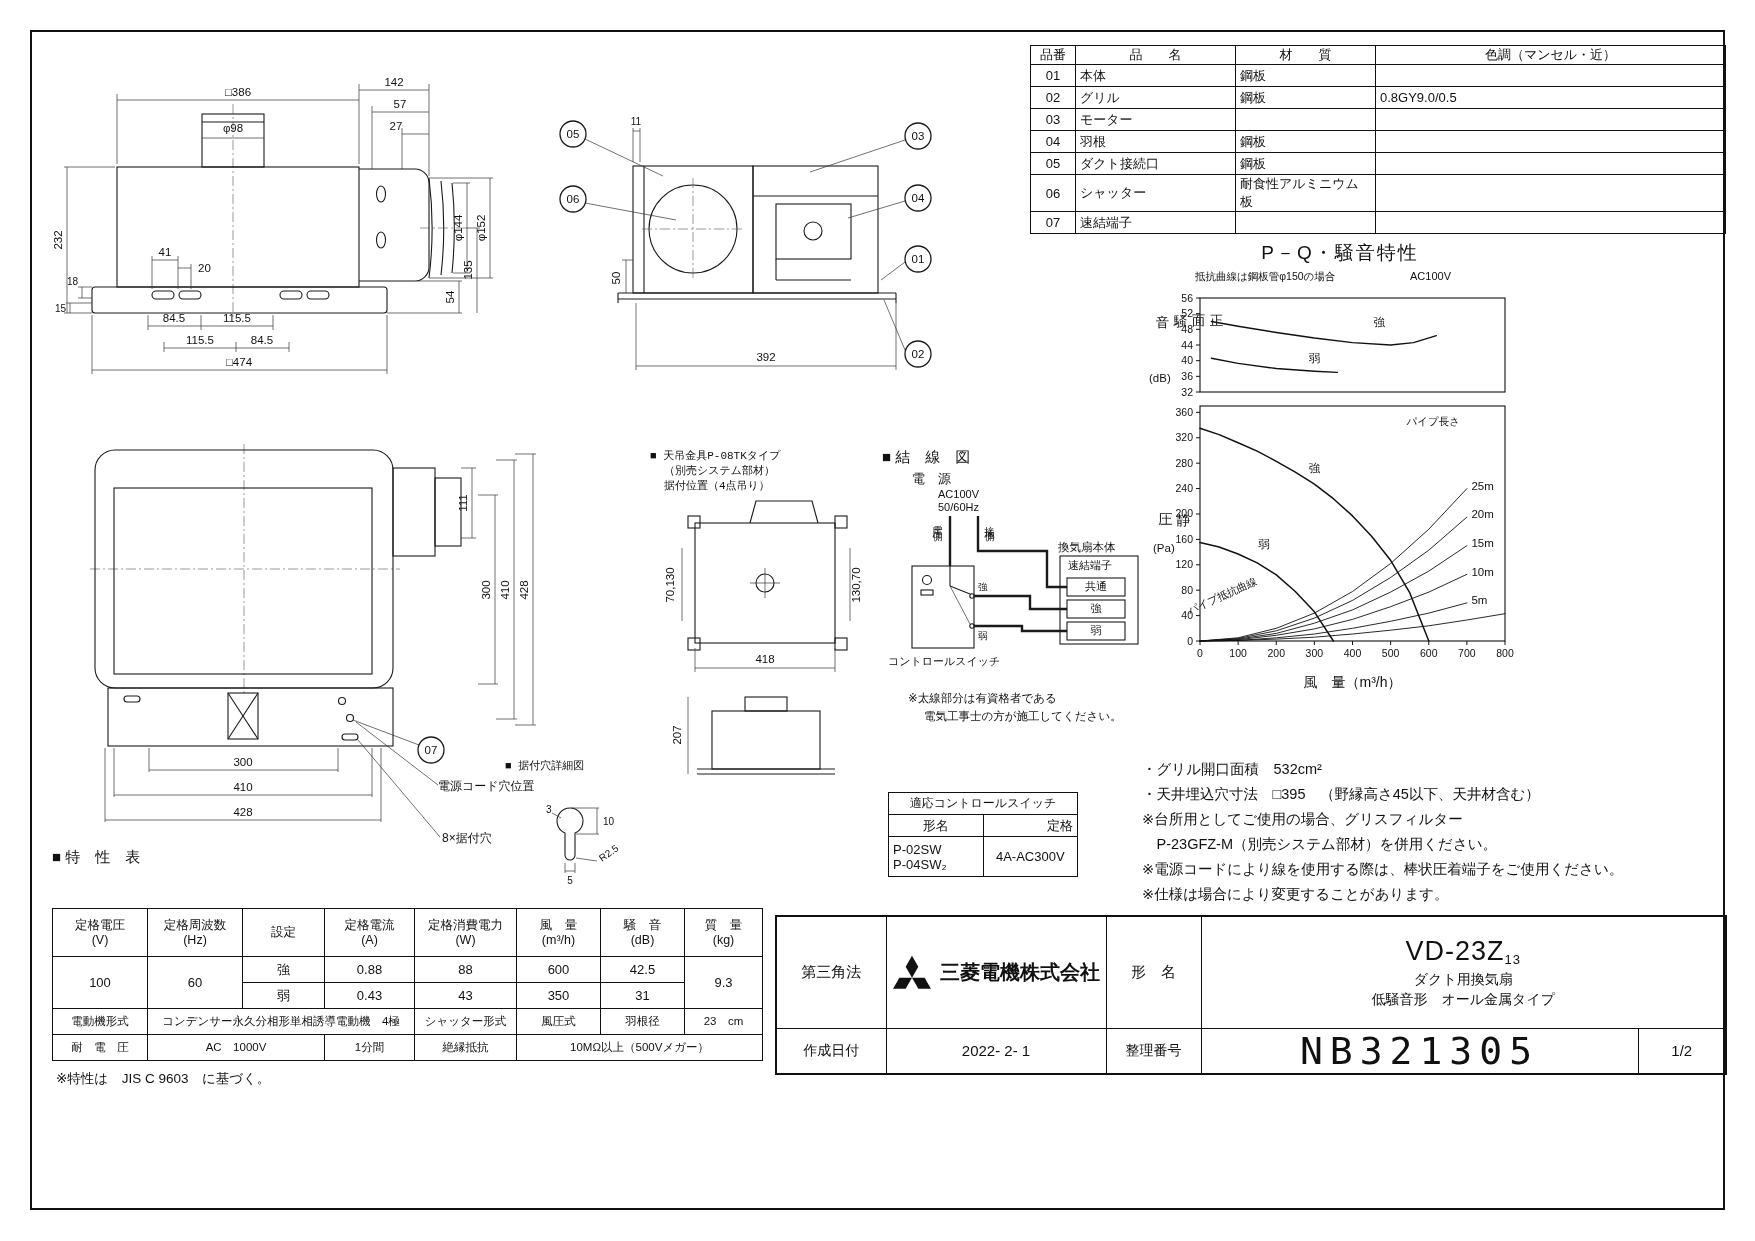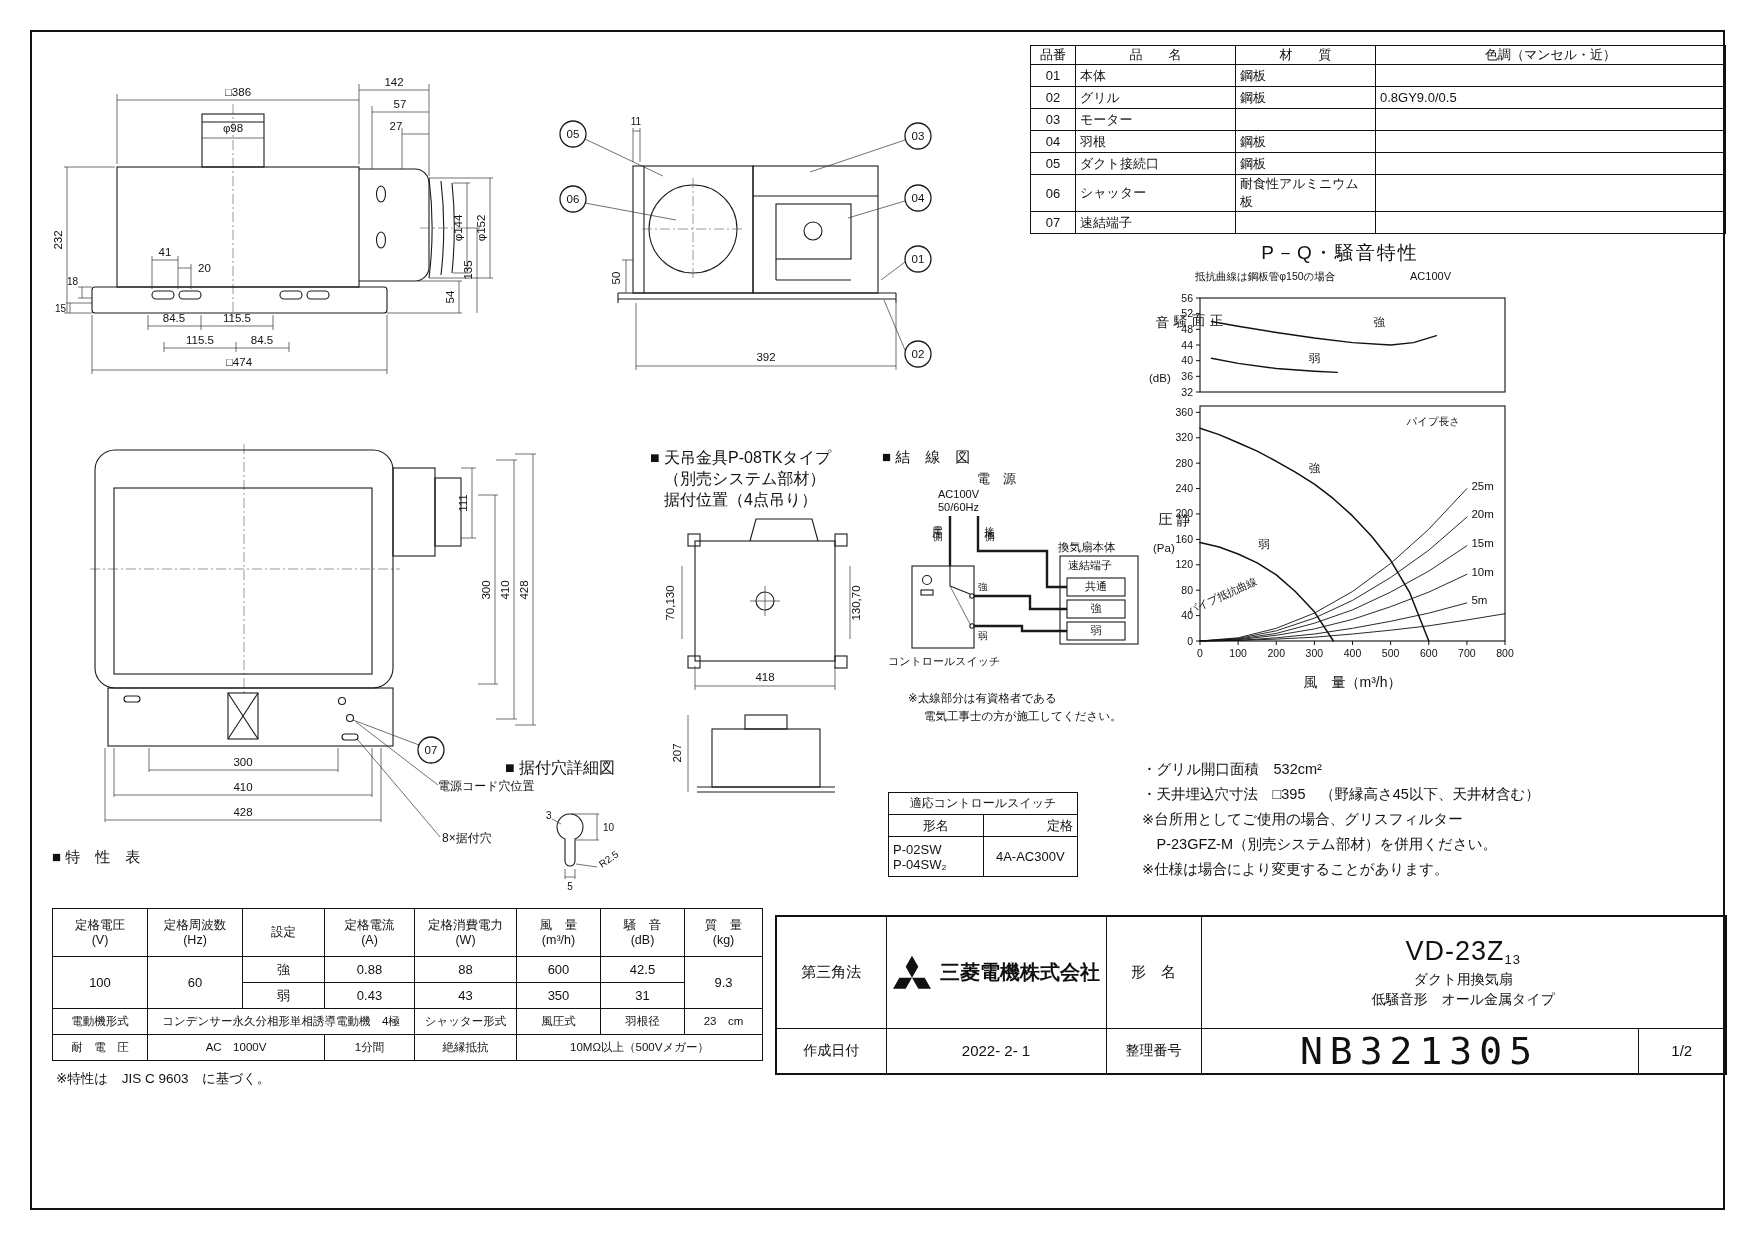--- a/index.html
+++ b/index.html
@@ -24,21 +24,21 @@
   .ptable .c{text-align:center;}
   .stable td{text-align:center;height:26px;}
   .stable .h2{white-space:pre-line;font-size:12.5px;line-height:15px;height:48px;}
   .stable .sm{font-size:11.5px;margin-top:42px;}
   .tb{border:2px solid #111;}
   .tb td{border:1.5px solid #111;text-align:center;vertical-align:middle;}
 
   .vtext{writing-mode:vertical-rl;text-orientation:upright;letter-spacing:3px;}
   .notearea div{font-size:14.5px;line-height:25px;white-space:nowrap;}
   .chart-foot div{font-size:13px;line-height:21px;white-space:nowrap;}
-  .hdg{font-size:16px;white-space:nowrap;}
+  .hdg{font-size:11px;white-space:nowrap;font-family:Liberation Mono, monospace;}
   .wiretxt{position:absolute;white-space:nowrap;}
 </style>
 </head>
 <body>
 
 <div class="sheet">
   <div class="frame"></div>
 
   <svg class="abs dwg" style="left:52px;top:52px" width="500" height="360" viewBox="0 0 500 360">
     <line class="cl" x1="181" y1="52" x2="181" y2="268"></line>
@@ -298,21 +298,21 @@
       <line class="dim" x1="68" y1="138" x2="88" y2="176"></line>
       <circle cx="90" cy="148" r="2.2"></circle>
         <circle cx="90" cy="178" r="2.2"></circle>
       <circle cx="45" cy="132" r="4.5"></circle>
       <rect x="39" y="142" width="12" height="5"></rect>
       <rect x="178" y="108" width="78" height="88"></rect>
       <rect x="185" y="130" width="58" height="18"></rect>
       <rect x="185" y="152" width="58" height="18"></rect>
       <rect x="185" y="174" width="58" height="18"></rect>
     </svg>
-    <span class="wiretxt" style="left:30px;top:22px;width:104px;text-align:right;font-size:13px">電　源</span>
+    <span class="wiretxt" style="left:30px;top:22px;width:104px;text-align:left;font-size:13px">電　源</span>
     <span class="wiretxt" style="left:56px;top:40px;font-size:11px">AC100V</span>
     <span class="wiretxt" style="left:56px;top:53px;font-size:11px">50/60Hz</span>
     <span class="wiretxt vtext" style="left:48px;top:70px;font-size:10px">電圧側</span>
     <span class="wiretxt vtext" style="left:100px;top:70px;font-size:10px">接地側</span>
     <span class="wiretxt" style="left:176px;top:92px;font-size:11.5px">換気扇本体</span>
     <span class="wiretxt" style="left:186px;top:110px;font-size:11px">速結端子</span>
     <span class="wiretxt" style="left:192px;top:131px;width:44px;text-align:center;font-size:11px">共通</span>
     <span class="wiretxt" style="left:192px;top:153px;width:44px;text-align:center;font-size:11px">強</span>
     <span class="wiretxt" style="left:192px;top:175px;width:44px;text-align:center;font-size:11px">弱</span>
     <span class="wiretxt" style="left:96px;top:133px;font-size:9.5px">強</span>
@@ -486,20 +486,21 @@
     <span class="abs vtext" style="left:12px;top:262px;font-size:14px">静圧</span>
     <span class="abs" style="left:8px;top:302px;font-size:11.5px">(Pa)</span>
     <div class="abs" style="left:55px;top:434px;width:305px;text-align:center;font-size:14px">風　量（m³/h）</div>
   </div>
 
   <div class="abs notearea" style="left:1142px;top:757px;width:590px">
     <div>・グリル開口面積　532cm²</div>
     <div>・天井埋込穴寸法　□395　（野縁高さ45以下、天井材含む）</div>
     <div>※台所用としてご使用の場合、グリスフィルター</div>
     <div>　P-23GFZ-M（別売システム部材）を併用ください。</div>
+    <div>※電源コードにより線を使用する際は、棒状圧着端子をご使用ください。</div>
     <div>※仕様は場合により変更することがあります。</div>
   </div>
 
   <div class="abs" style="left:52px;top:848px;font-size:15px">■ 特　性　表</div>
   <table class="stable abs" style="left:52px;top:908px;width:710px">
     <colgroup>
       <col style="width:95px">
         <col style="width:95px">
         <col style="width:82px">
         <col style="width:90px">

